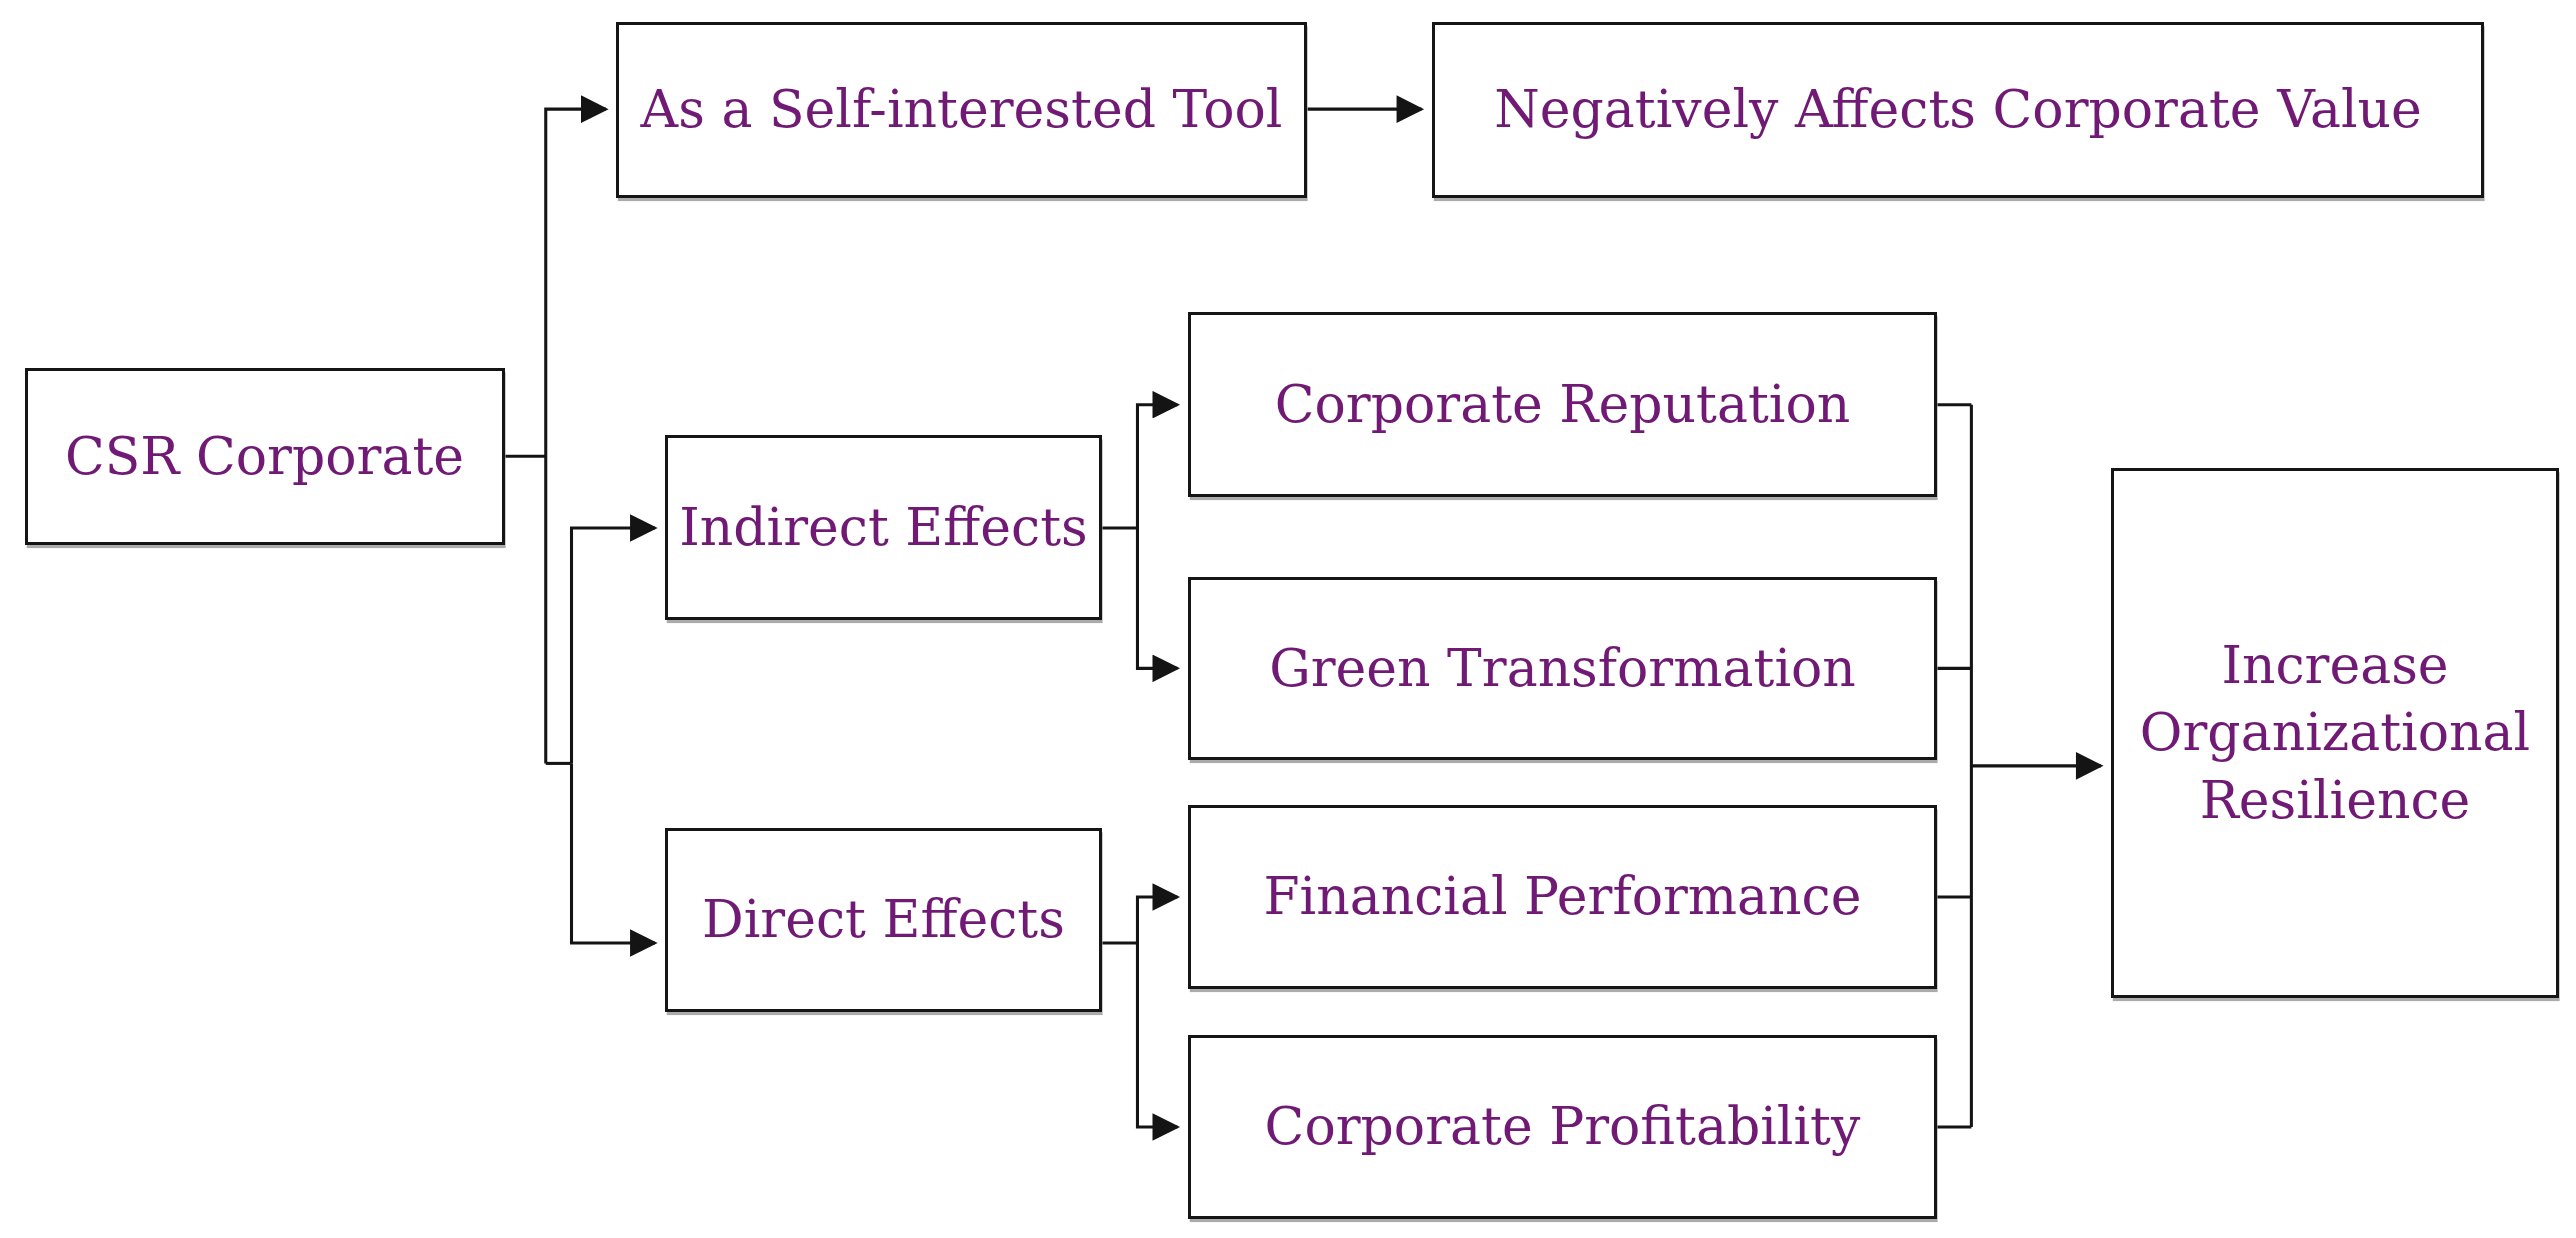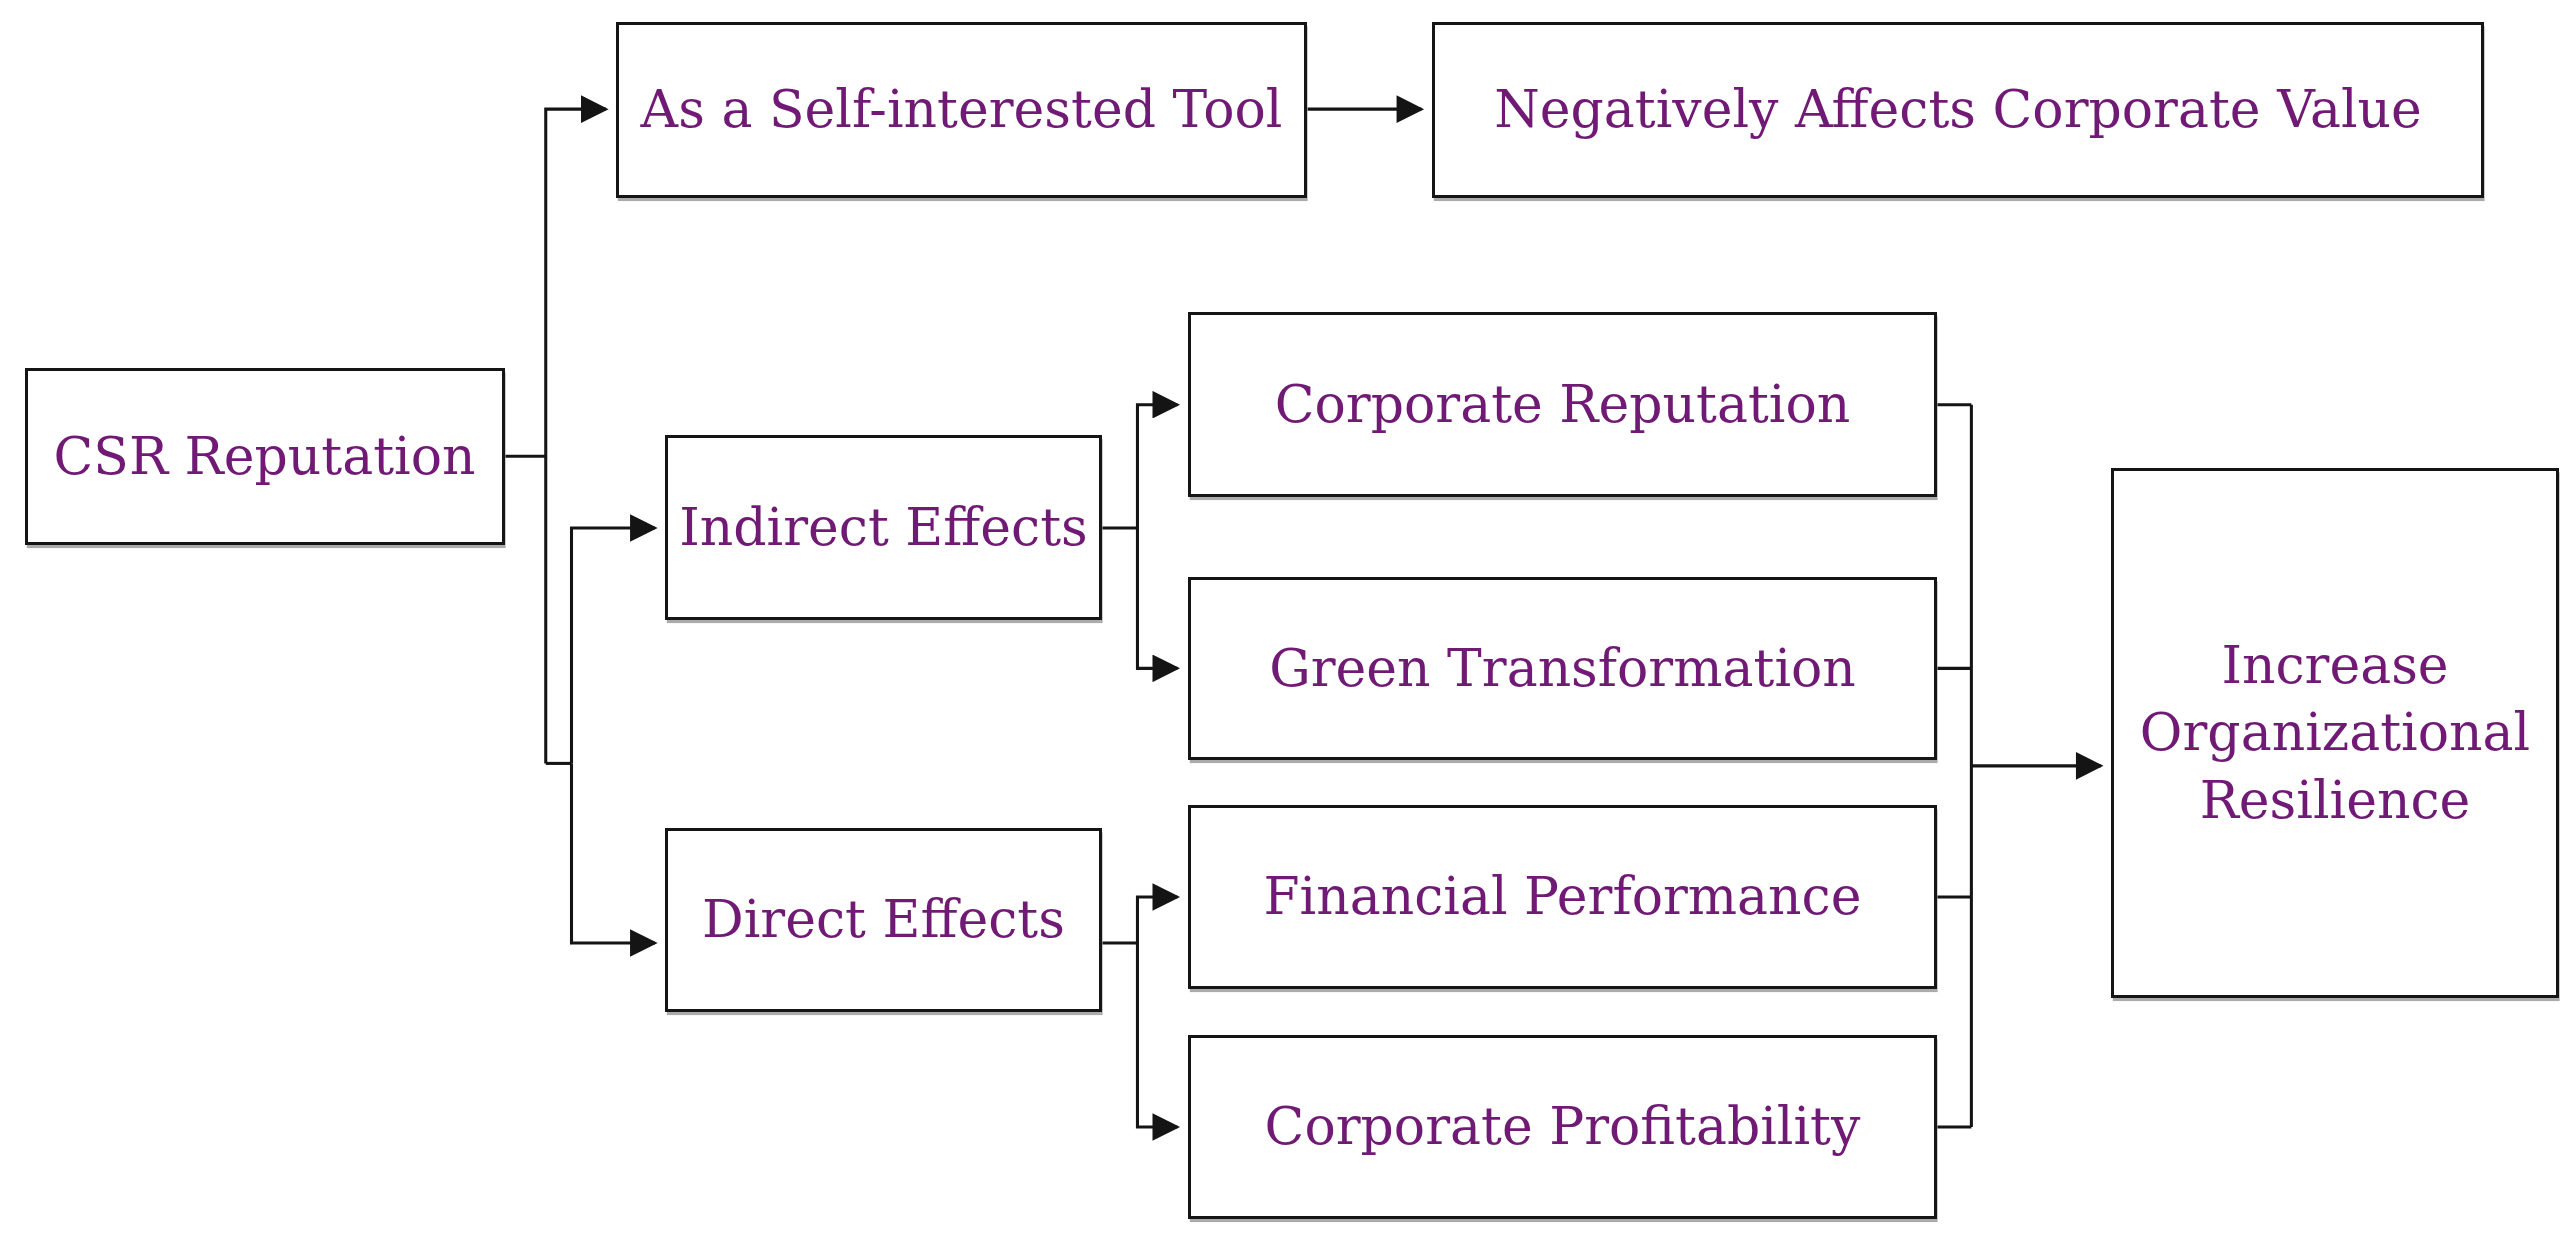--- a/index.html
+++ b/index.html
@@ -84,21 +84,21 @@
       <path d="M3158,1463 H3215"></path>
       <path d="M3158,1838 H3215"></path>
 
       <path d="M3215,660 V1838"></path>
 
       <path d="M3215,1249 H3426" marker-end="url(#arrow)"></path>
     </g>
   </svg>
 
   <div class="node" style="left:24.5px; top:368px; width:480px; height:177px;">
-    <span class="lbl">CSR Reputation</span>
+    <span class="lbl">CSR Corporate</span>
   </div>
 
   <div class="node" style="left:616px; top:21.5px; width:691px; height:176px;">
     <span class="lbl">As a Self-interested Tool</span>
   </div>
 
   <div class="node" style="left:665px; top:435px; width:437px; height:185px;">
     <span class="lbl">Indirect Effects</span>
   </div>
 

